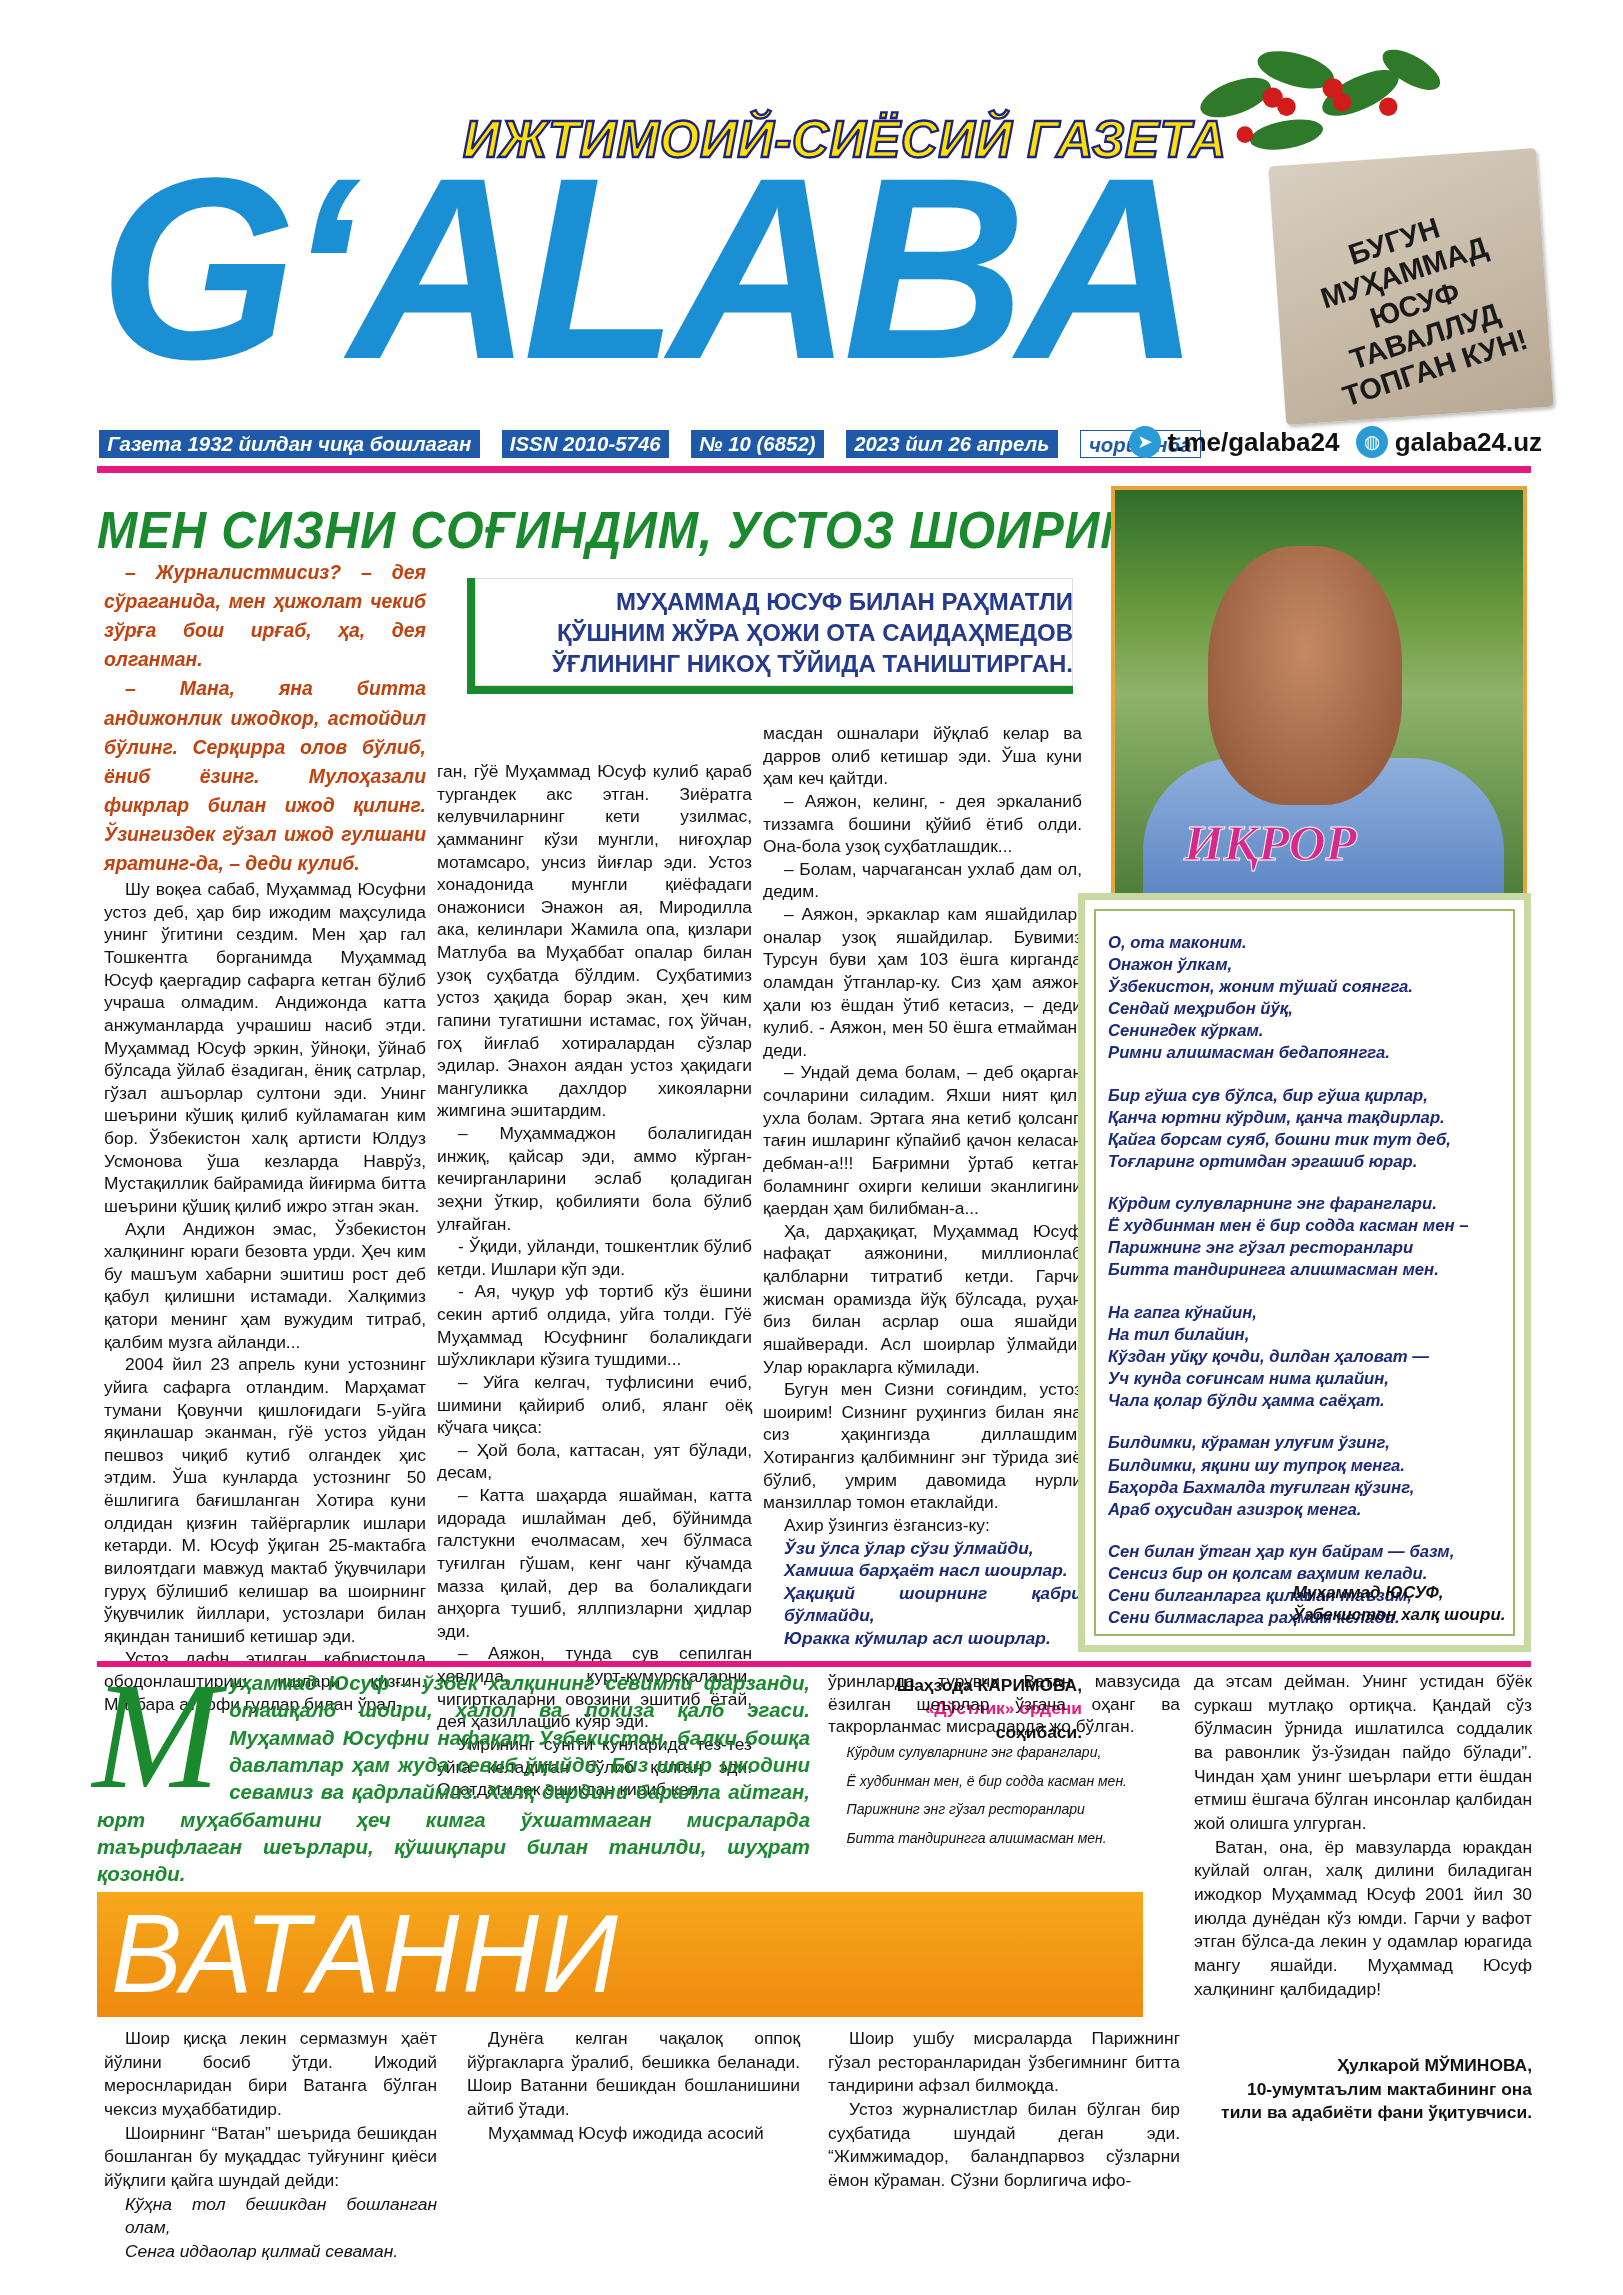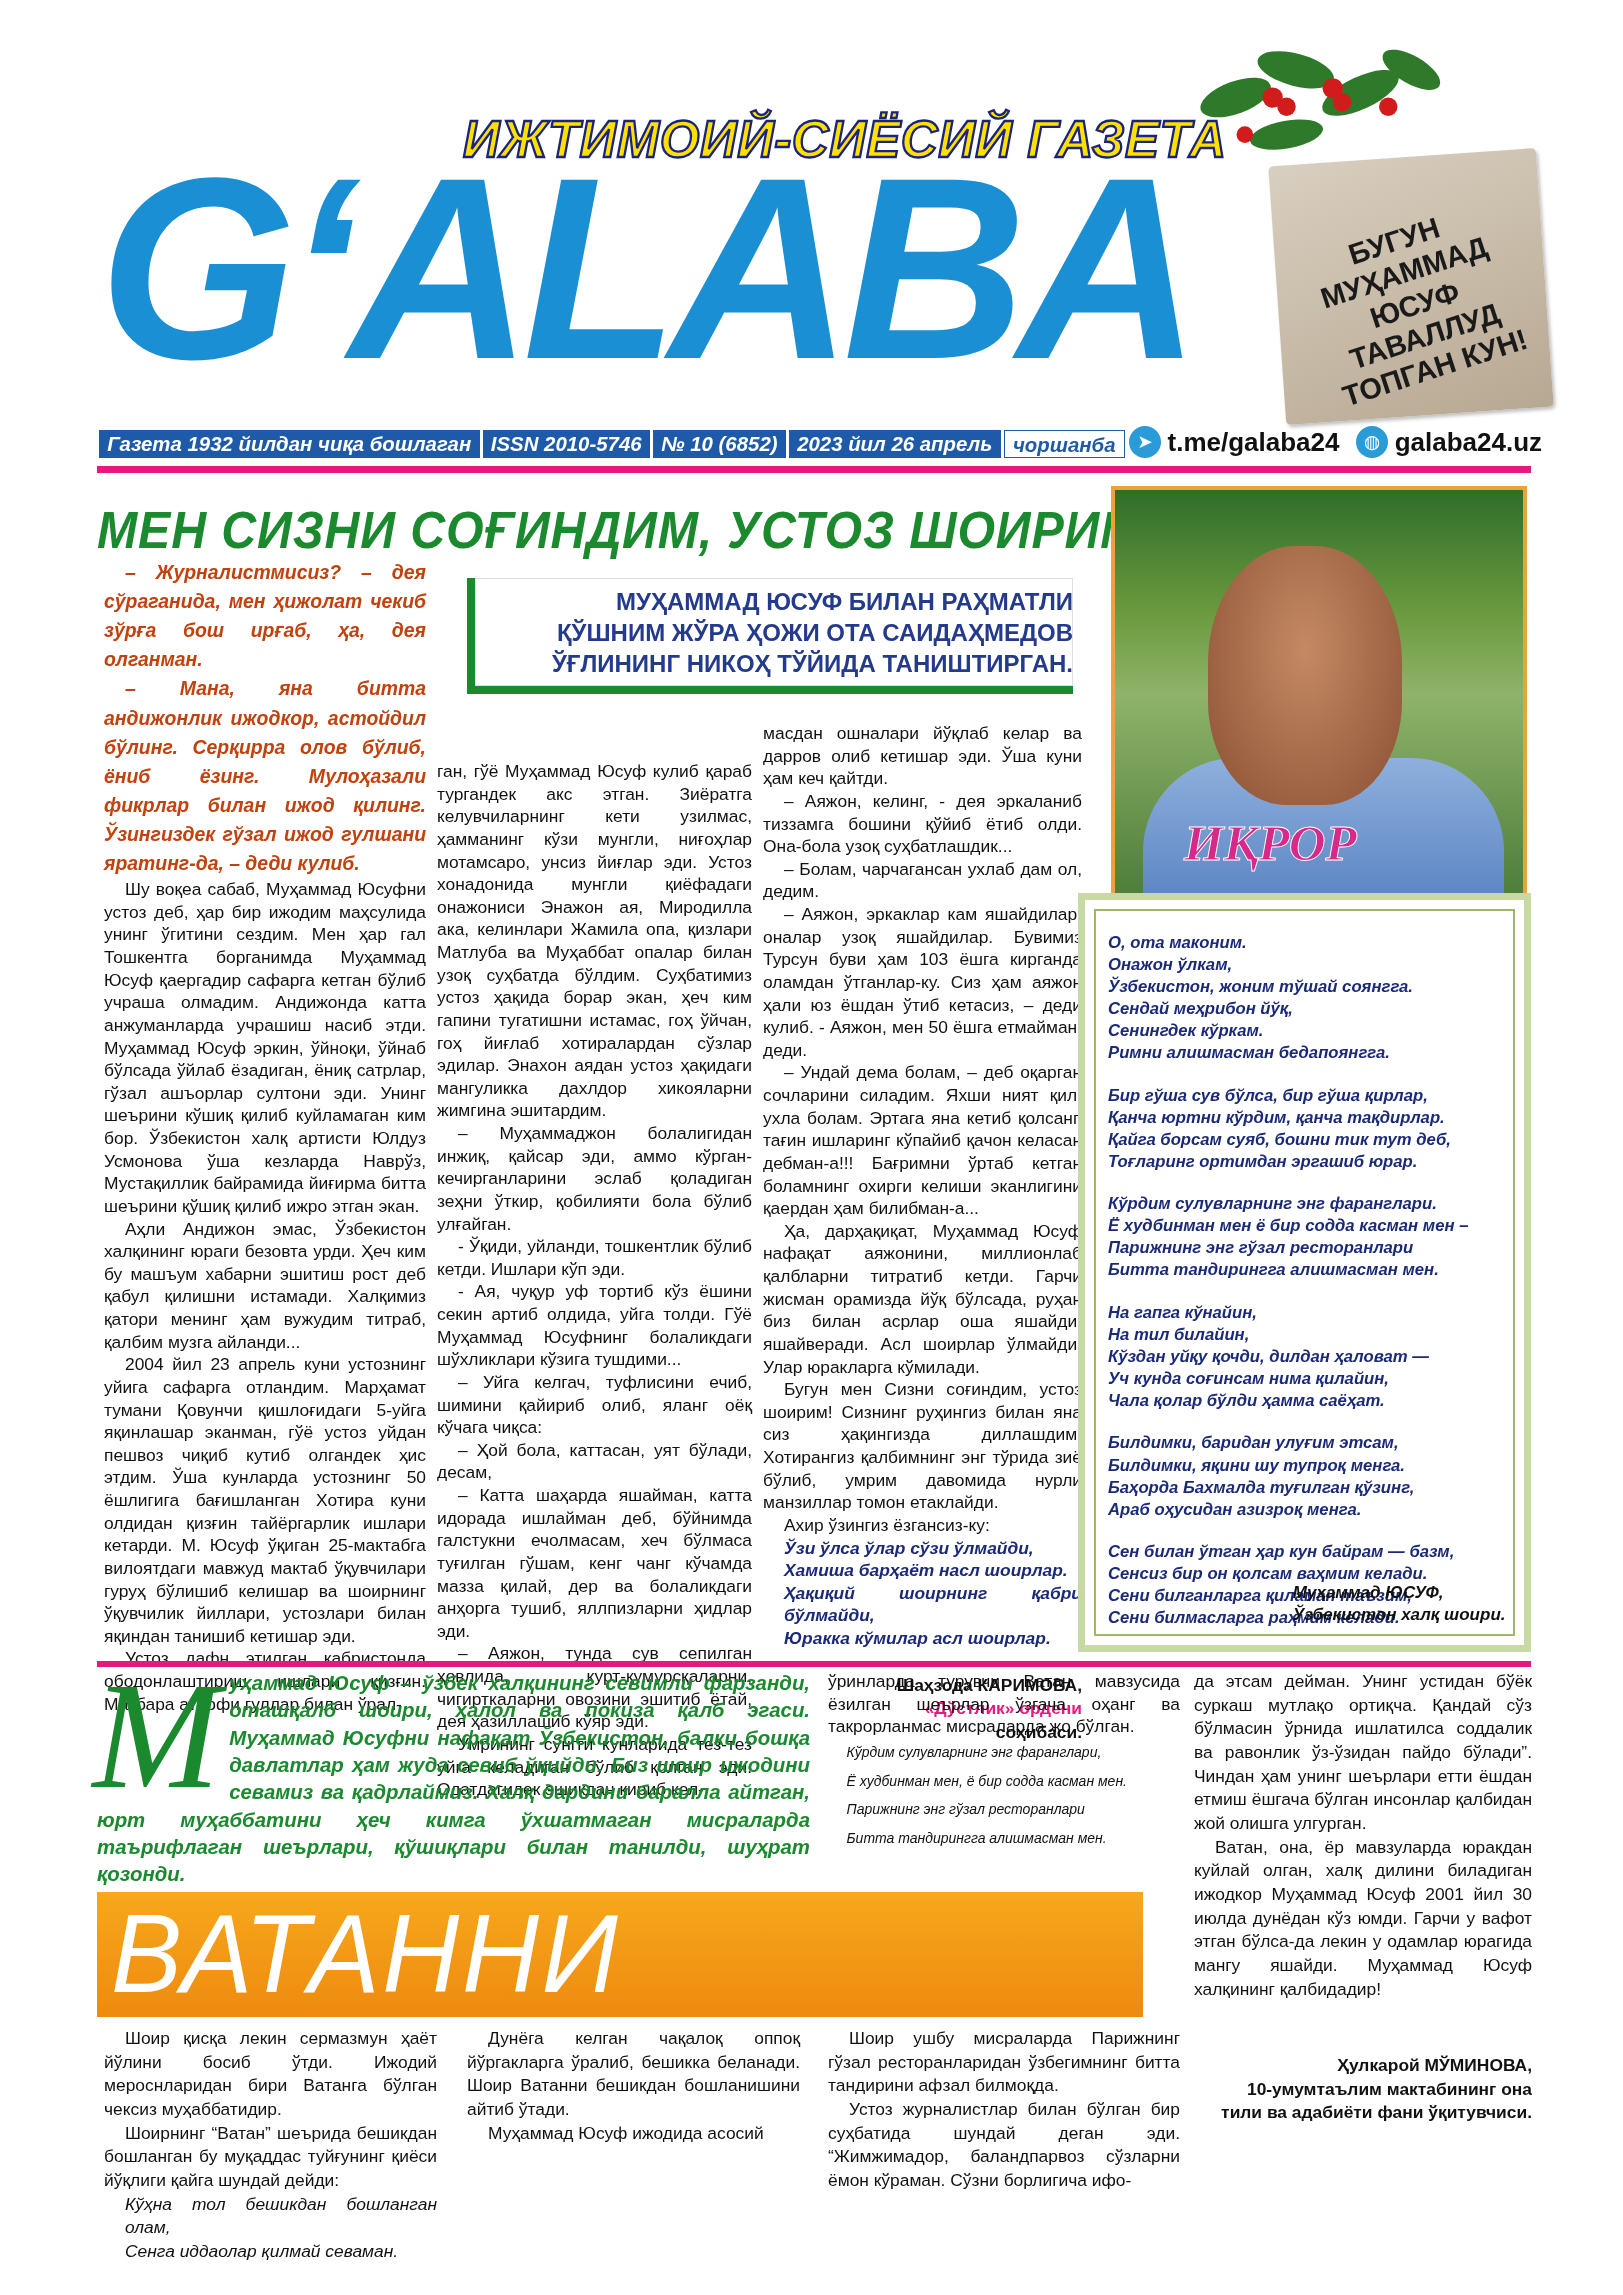--- a/index.html
+++ b/index.html
@@ -5,21 +5,21 @@
 *{box-sizing:border-box;margin:0;padding:0}
 html,body{width:1623px;height:2295px;background:#fff;overflow:hidden}
 body{font-family:"Liberation Sans",sans-serif;color:#111;position:relative}
 .abs{position:absolute}
 
 #logo{left:99px;top:139px;font-family:"Liberation Sans",sans-serif;font-weight:700;font-style:italic;font-size:259px;line-height:1;color:#1a8fd4;letter-spacing:-9.3px;transform:scaleX(0.98);transform-origin:left top}
 #subtitle{left:463px;top:110px;font-weight:700;font-style:italic;font-size:51px;color:#ffe000;-webkit-text-stroke:2.3px #1a237e;letter-spacing:0.5px}
 #calendar{left:1277px;top:157px;width:268px;height:259px;background:linear-gradient(160deg,#d9cfc0,#b7a892);border-radius:4.6px;transform:rotate(-4deg);box-shadow:1.9px 2.8px 3.7px rgba(0,0,0,.25)}
 #calendar-text{position:absolute;left:28px;top:65px;width:217px;font-weight:700;font-size:29px;line-height:1.15;color:#1a1a1a;transform:rotate(-14deg);text-align:center}
 #holly{left:1194px;top:28px;width:259px;height:153px}
-#ribbon{left:99px;top:430px;width:1073px;height:28px;display:flex;gap:3px;align-items:stretch}
+#ribbon{left:99px;top:430px;width:1073px;height:28px;display:flex;gap:22px;align-items:stretch}
 .rb{background:#1e5aa8;color:#fff;font-weight:700;font-style:italic;font-size:20.4px;line-height:28px;padding:0 8.3px;white-space:nowrap}
 .rb.white{background:#fff;color:#1e5aa8;border:0.9px solid #1e5aa8}
 #social{left:1129px;top:426px;display:flex;align-items:center;gap:6.5px}
 .soc-ico{width:32px;height:32px;border-radius:50%;background:#2a9bd6;color:#fff;font-size:18.5px;text-align:center;line-height:32px}
 .soc-txt{font-weight:700;font-size:26px;color:#111;margin-right:10.2px}
 .rule-pink{height:6.5px;background:#e6197e}
 
 #h1{left:97px;top:500px;font-weight:700;font-style:italic;font-size:52px;color:#1b8a2e;letter-spacing:0.9px;transform:scaleX(.93);transform-origin:left top;white-space:nowrap}
 #quote-box{left:467px;top:578px;width:606px;height:116px;border-left:8.3px solid #1b8a2e;border-bottom:8.3px solid #1b8a2e;background:#fff;box-shadow:0 0 0 0.9px #ddd inset}
 #quote-box div{position:absolute;left:0;top:9.3px;width:100%;text-align:right;font-weight:700;font-size:24px;line-height:1.28;color:#243a8c}
@@ -177,21 +177,21 @@
       <div>Битта тандирингга алишмасман мен.</div>
     </div>
     <div class="st">
       <div>На гапга кўнайин,</div>
       <div>На тил билайин,</div>
       <div>Кўздан уйқу қочди, дилдан ҳаловат —</div>
       <div>Уч кунда соғинсам нима қилайин,</div>
       <div>Чала қолар бўлди ҳамма саёҳат.</div>
     </div>
     <div class="st">
-      <div>Билдимки, баридан улуғим этсам,</div>
+      <div>Билдимки, кўраман улуғим ўзинг,</div>
       <div>Билдимки, яқини шу тупроқ менга.</div>
       <div>Баҳорда Бахмалда туғилган қўзинг,</div>
       <div>Араб оҳусидан азизроқ менга.</div>
     </div>
     <div class="st">
       <div>Сен билан ўтган ҳар кун байрам — базм,</div>
       <div>Сенсиз бир он қолсам ваҳмим келади.</div>
       <div>Сени билганларга қиламан таъзим,</div>
       <div>Сени билмасларга раҳмим келади.</div>
     </div>

